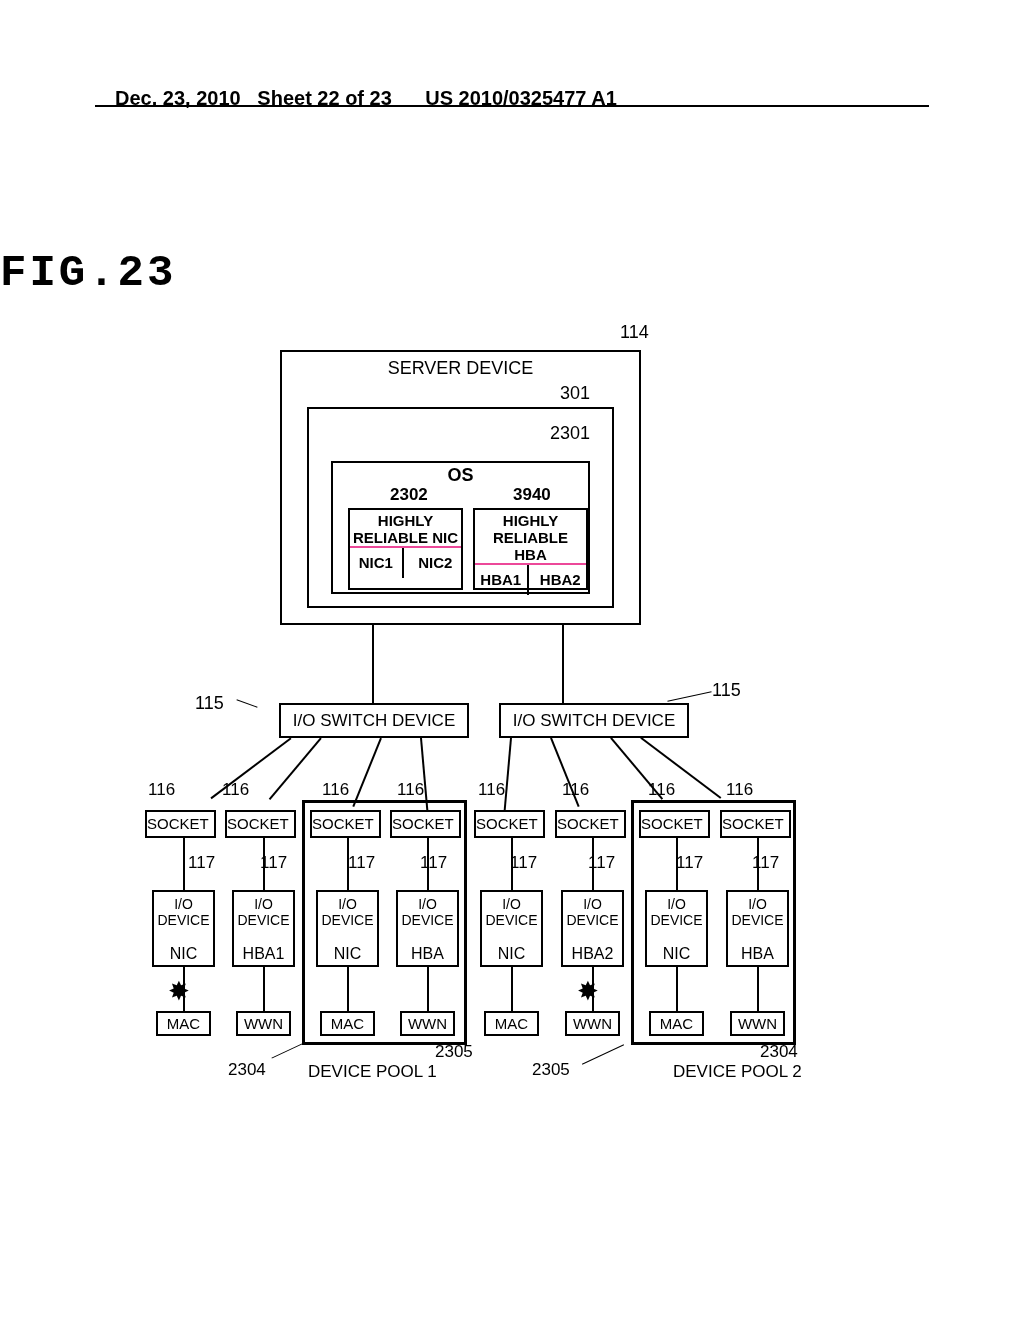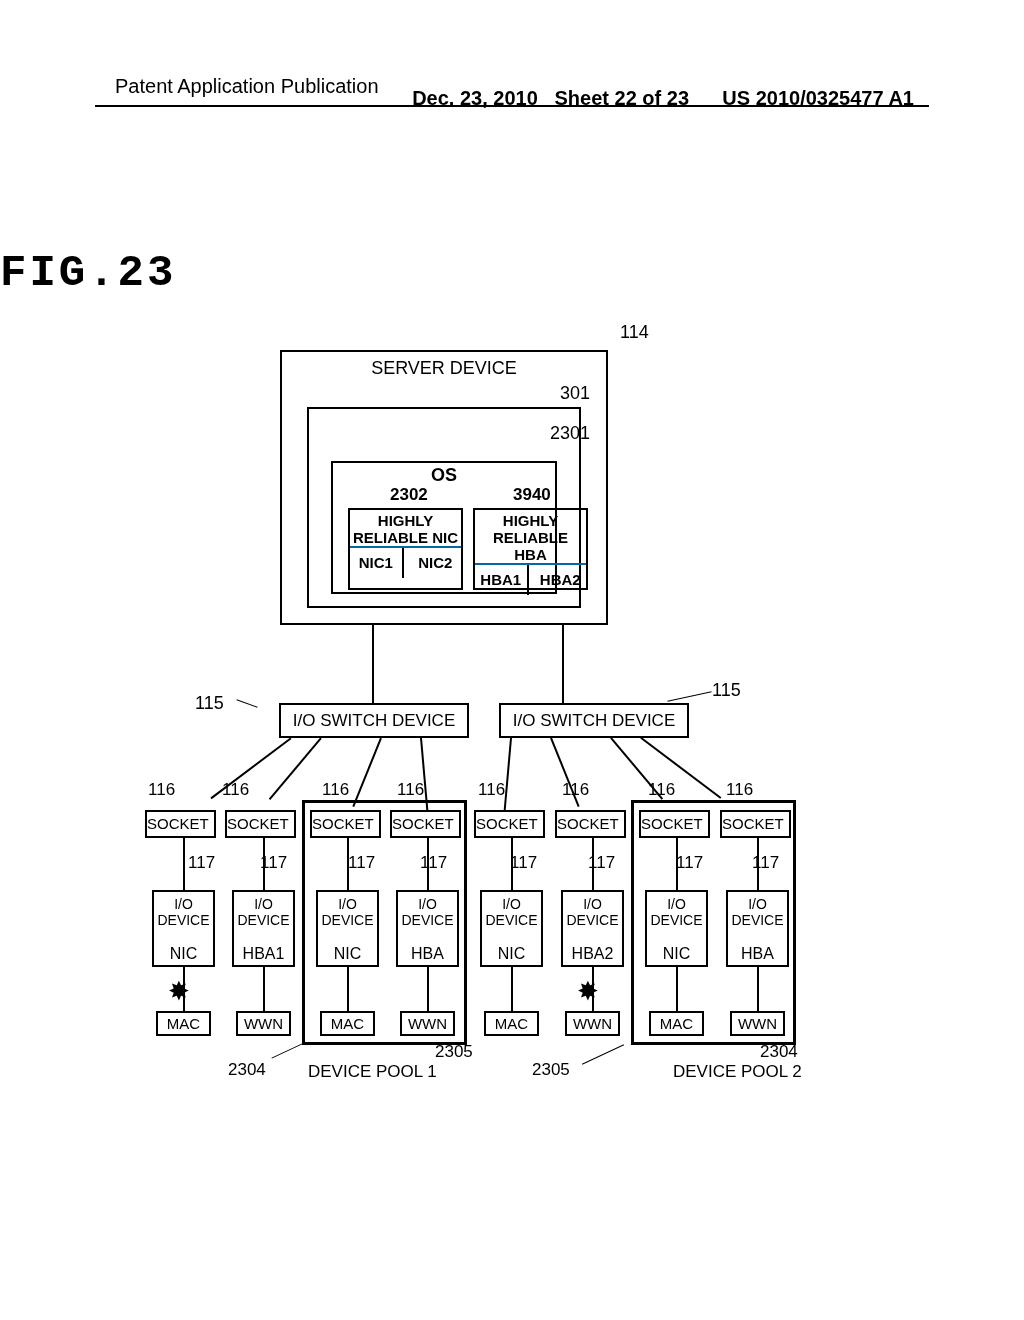--- a/index.html
+++ b/index.html
@@ -40,21 +40,21 @@
     font-family: "Courier New", monospace;
     font-size: 44px;
     font-weight: 700;
     letter-spacing: 3px;
   }
   
   .server {
     position: absolute;
     top: 350px;
     left: 280px;
-    width: 328px;
+    width: 361px;
     height: 275px;
     border: 2px solid #000;
   }
   .server-lbl { position: absolute; top: 6px; left: 0; width: 100%; text-align: center; font-size: 18px; }
   .memory {
     position: absolute;
     top: 55px;
     left: 25px;
     right: 25px;
     bottom: 15px;
@@ -76,21 +76,21 @@
   .hr-block {
     position: absolute;
     border: 2px solid #000;
     top: 45px;
     width: 115px;
     height: 82px;
   }
   .hr-nic { left: 15px; }
   .hr-hba { left: 140px; }
   .hr-top-lbl { text-align: center; font-size: 15px; line-height: 17px; padding-top: 2px; }
-  .hr-row { display: flex; border-top: 2px solid #0369a1; height: 32px; gap: 6px; }
+  .hr-row { display: flex; border-top: 2px solid #ec4899; height: 32px; gap: 6px; }
   .hr-cell { flex: 1; text-align: center; font-size: 15px; line-height: 30px; }
   .hr-cell:first-child { border-right: 2px solid #000; }
   
   .ref-301 { position: absolute; top: 383px; left: 560px; font-size: 18px; }
   .ref-2301 { position: absolute; top: 423px; left: 550px; font-size: 18px; }
   .ref-114 { position: absolute; top: 322px; left: 620px; font-size: 18px; }
   
   .switch {
     position: absolute;
     top: 703px;
@@ -168,21 +168,20 @@
   .iw1{left:183px}.iw2{left:263px}.iw3{left:347px}.iw4{left:427px}.iw5{left:511px}.iw6{left:592px}.iw7{left:676px}.iw8{left:757px}
   
   .star { position: absolute; top: 978px; font-size: 26px; color: #000; line-height: 1; }
   .star1 { left: 168px; }
   .star6 { left: 577px; }
 </style>
 </head>
 <body>
 
 <div class="header">
-  <span class="left">Patent Application Publication</span>
   <span class="right">
     <span>Dec. 23, 2010</span>&nbsp;&nbsp;
     <span>Sheet 22 of 23</span>&nbsp;&nbsp;&nbsp;&nbsp;&nbsp;
     <span>US 2010/0325477 A1</span>
   </span>
 </div>
 <div class="hr-top"></div>
 
 <div class="fig-title">FIG.23</div>
 

